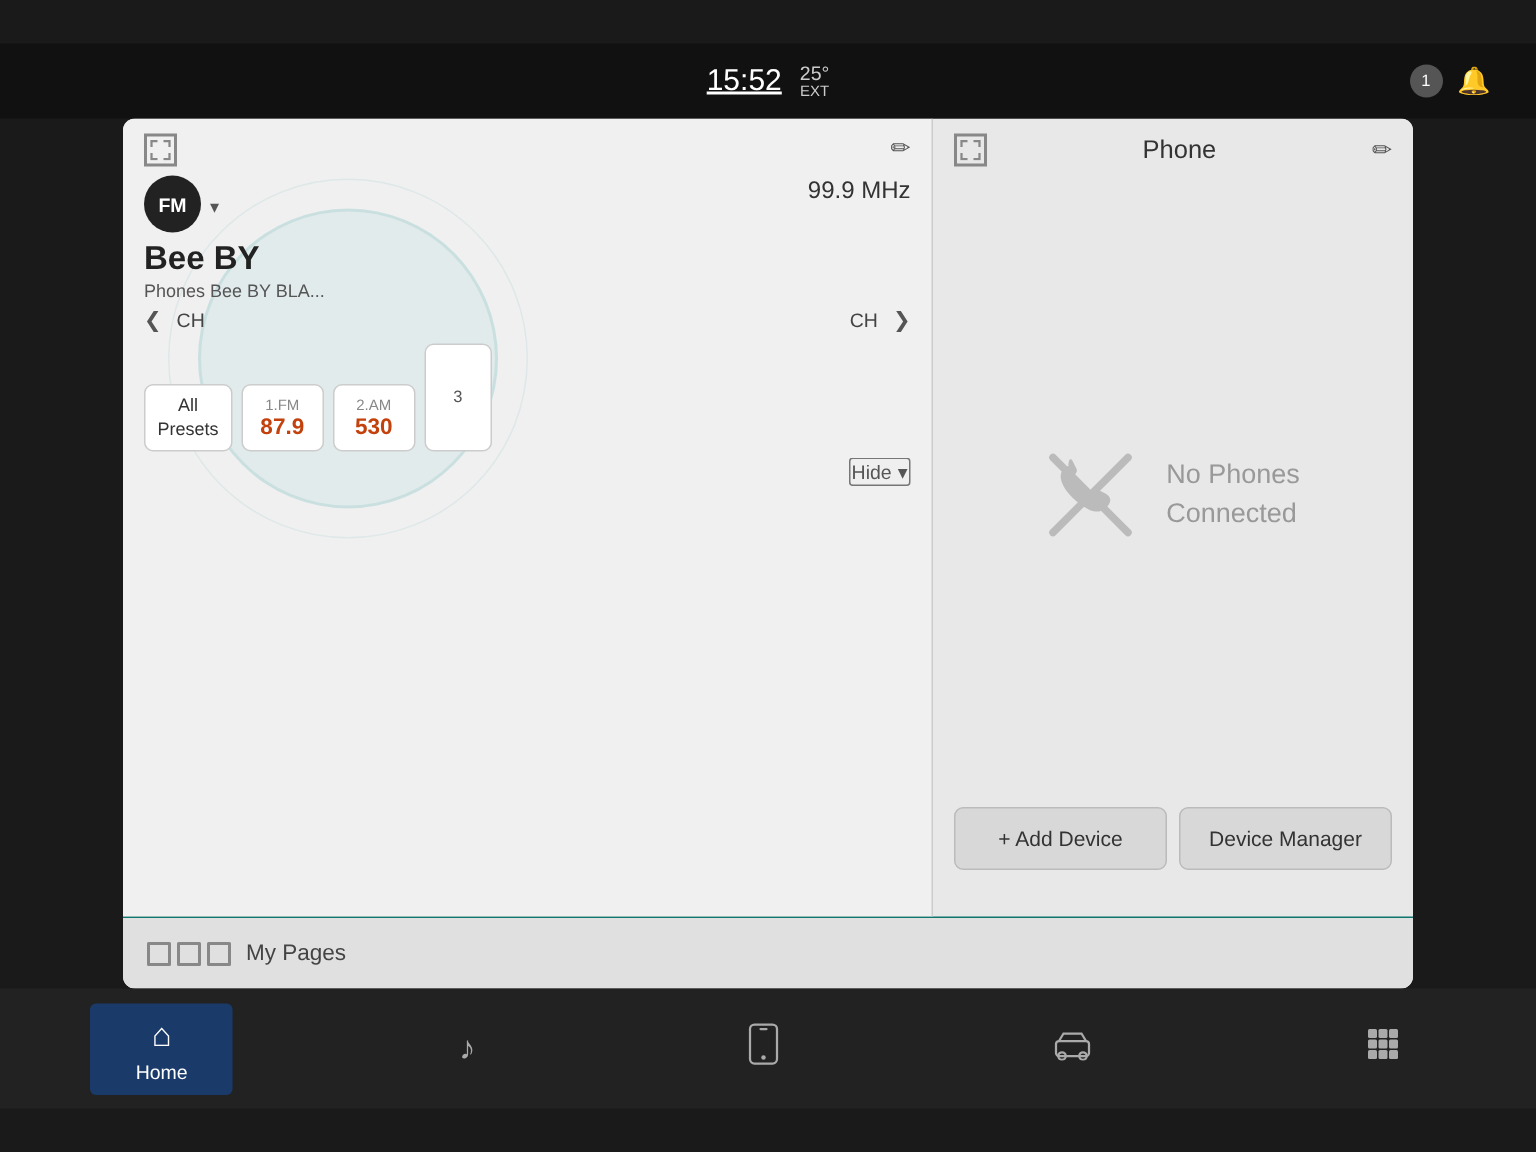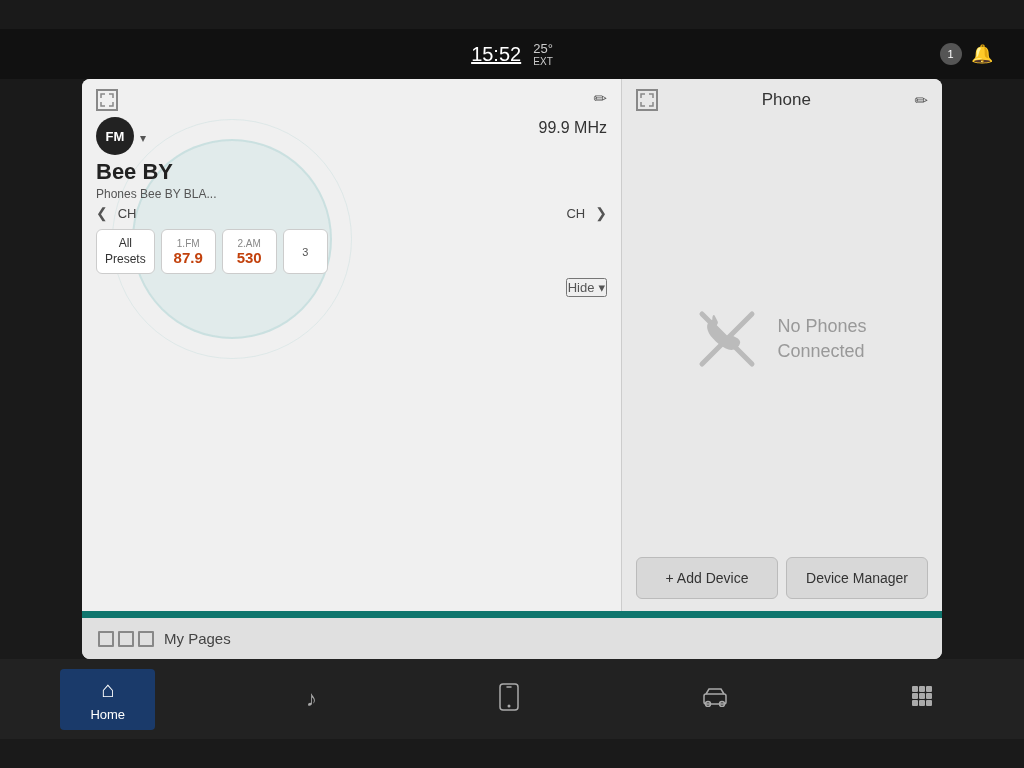--- a/index.html
+++ b/index.html
@@ -212,20 +212,21 @@
     .preset-btn {
       background: #fff;
       border: 1px solid #ccc;
       border-radius: 6px;
       padding: 6px 8px;
       cursor: pointer;
       font-size: 12px;
       color: #333;
       min-width: 55px;
       text-align: center;
+      margin-top: 27px;
     }
     .preset-btn.all {
       min-width: 55px;
       font-size: 12px;
       line-height: 1.3;
     }
     .preset-btn .preset-num {
       font-size: 10px;
       color: #888;
     }
@@ -298,39 +299,39 @@
     .no-phones-text {
       font-size: 18px;
       color: #999;
       line-height: 1.4;
     }
 
     .phone-buttons {
       display: flex;
       gap: 8px;
       margin-top: 10px;
-      margin-bottom: 2px;
+      margin-bottom: 21px;
     }
     .phone-btn {
       flex: 1;
       background: #d8d8d8;
       border: 1px solid #bbb;
       border-radius: 6px;
       padding: 12px 8px;
       font-size: 14px;
       color: #333;
       cursor: pointer;
       text-align: center;
     }
 
     
     .my-pages-bar {
       height: 48px;
       background: #e0e0e0;
-      border-top: 7px solid #0f766e;
+      border-top: 1px solid #0f766e;
       display: flex;
       align-items: center;
       padding: 0 16px;
       gap: 10px;
     }
     .pages-squares {
       display: flex;
       gap: 4px;
     }
     .page-square {

